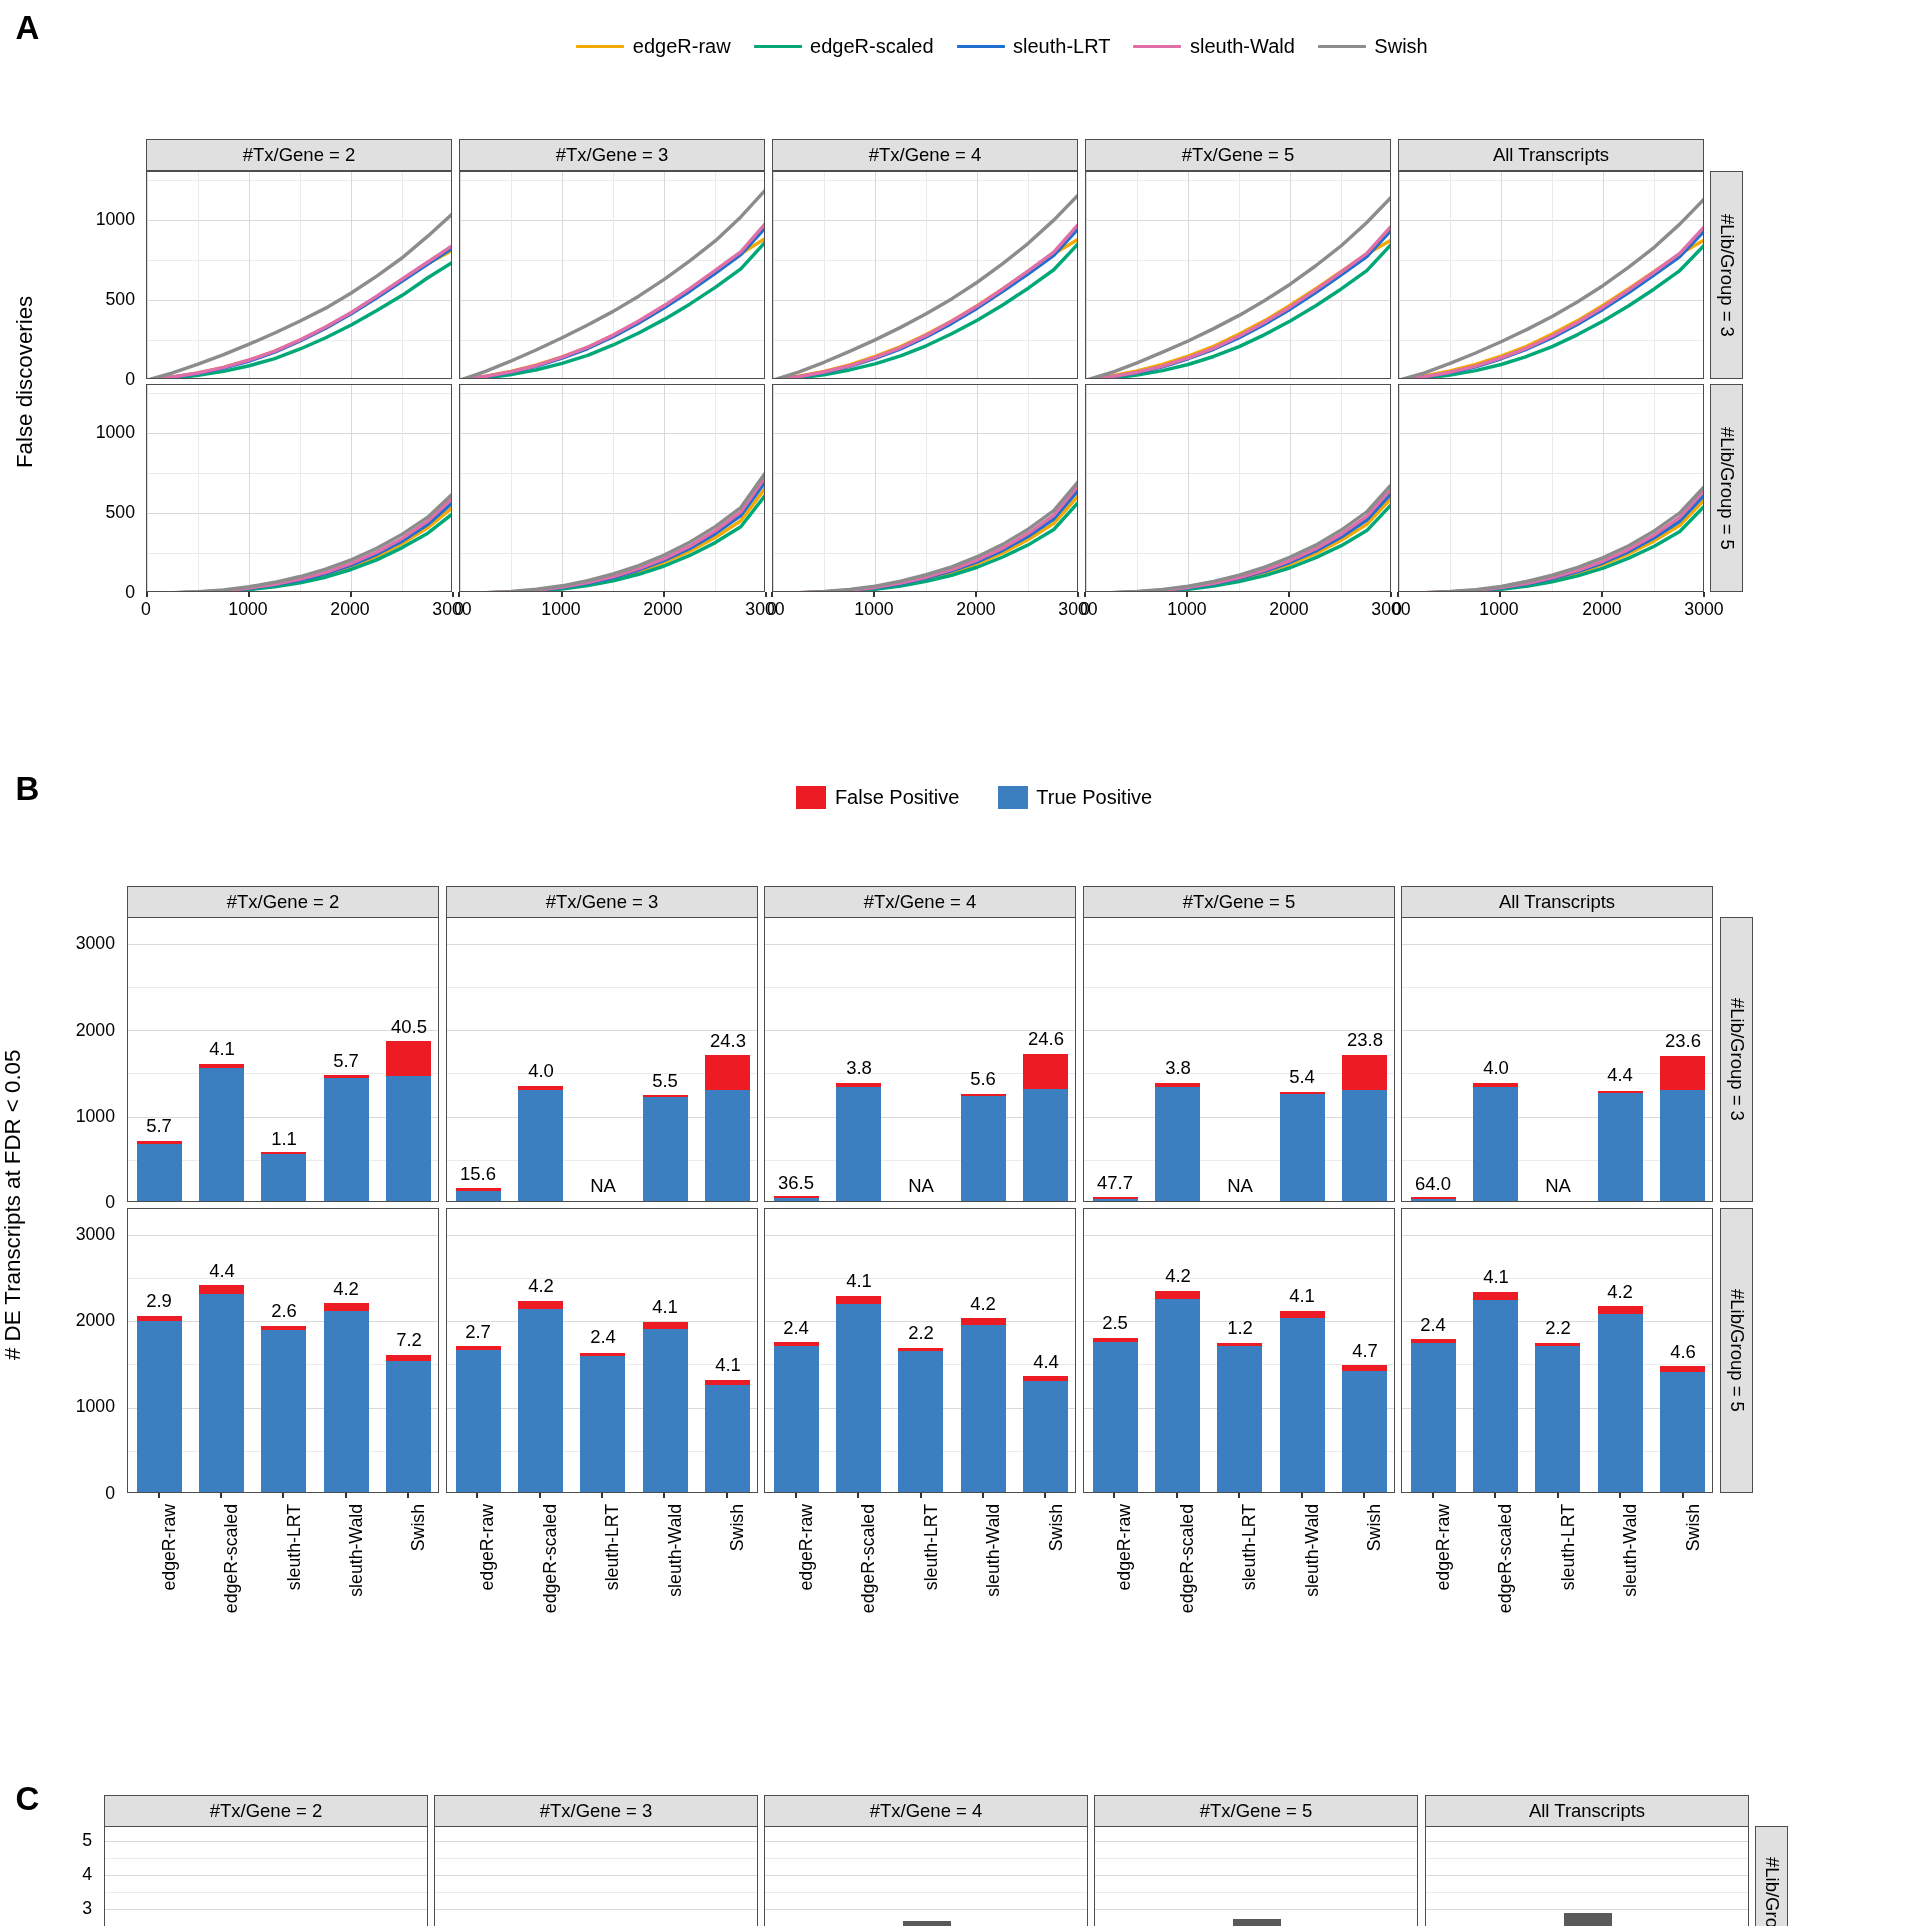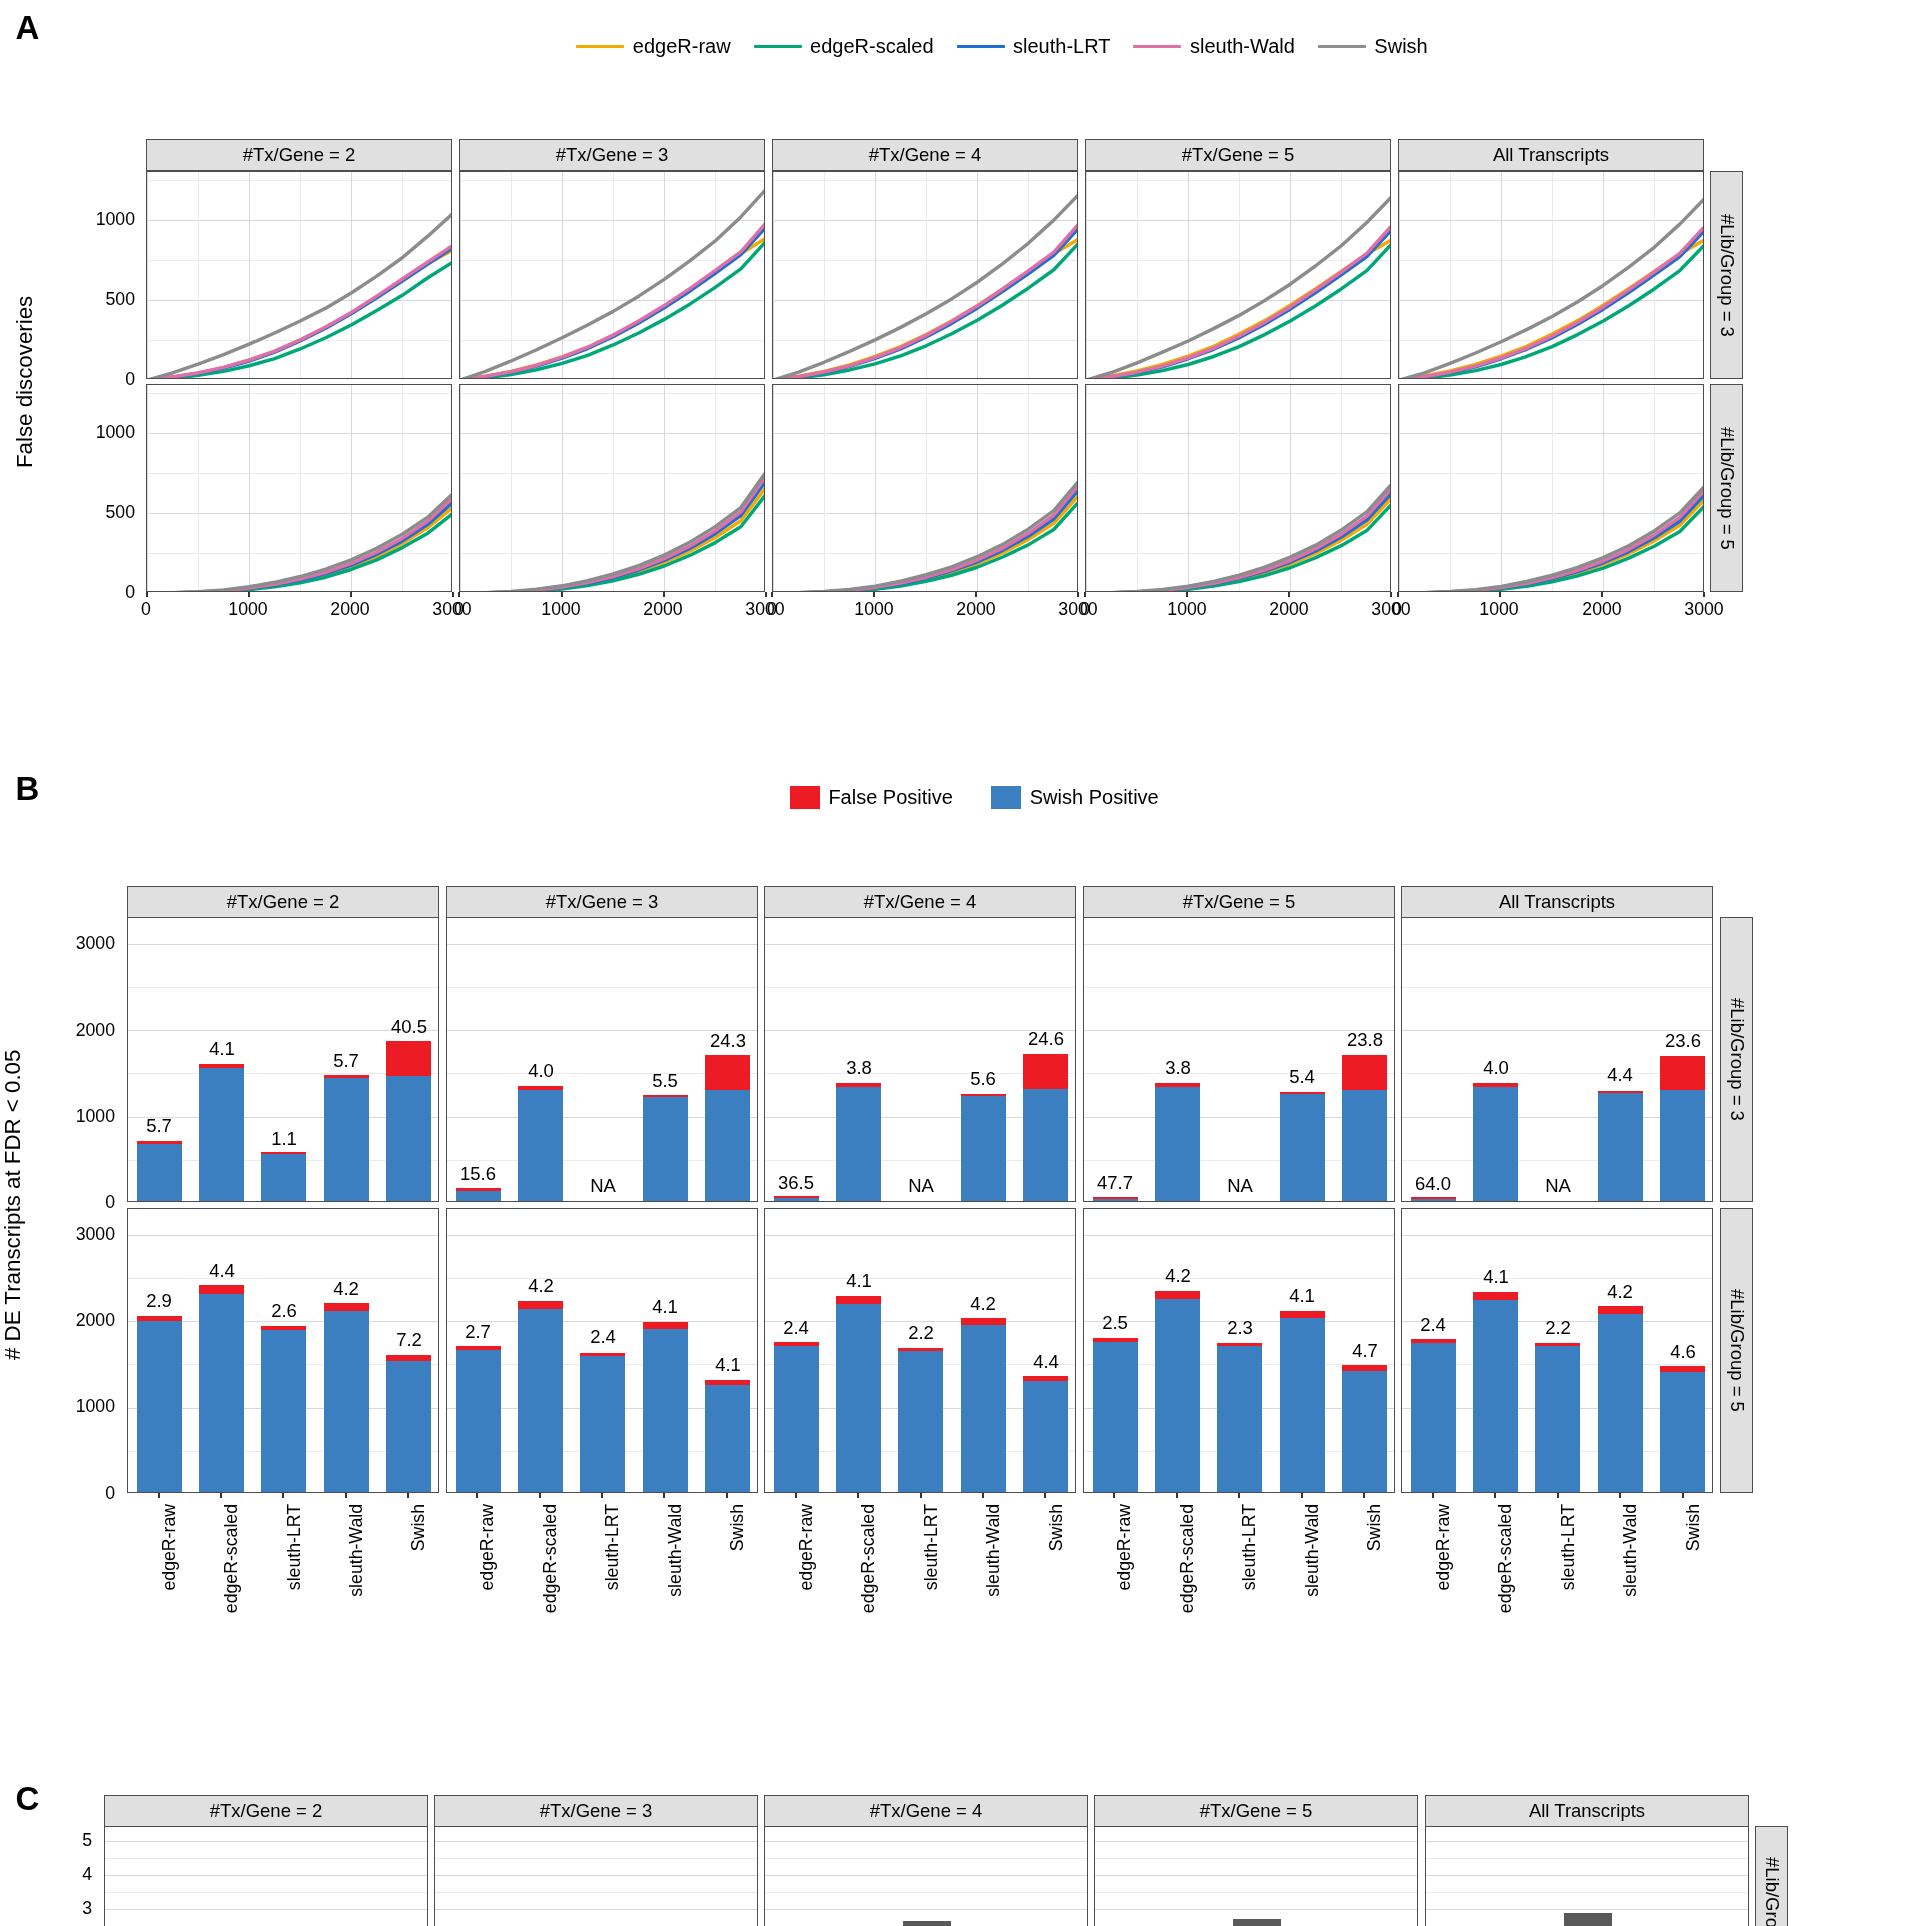--- a/index.html
+++ b/index.html
@@ -323,21 +323,21 @@
     </div>
 
   <div class="panel-letter" style="left:15.4px;top:770px;">B</div>
   <div id="legendB" class="legend" style="position:absolute;left:539px;top:786px;width:886px;">
       <div class="legend-item" style="margin-right:15.4px;">
         <span class="legend-box" style="background:#ed1c24;"></span>
         <span>False Positive</span>
       </div>
       <div class="legend-item" style="margin-right:15.4px;">
         <span class="legend-box" style="background:#3c7fc0;"></span>
-        <span>Swish Positive</span>
+        <span>True Positive</span>
       </div>
     </div>
   <div id="panelB" style="position:absolute;left:0;top:878px;width:1965px;height:882px;">
       <div class="strip" style="position:absolute;left:127px;top:7.7px;width:312px;height:32px;">#Tx/Gene = 2</div>
       <div class="strip" style="position:absolute;left:446px;top:7.7px;width:312px;height:32px;">#Tx/Gene = 3</div>
       <div class="strip" style="position:absolute;left:764px;top:7.7px;width:312px;height:32px;">#Tx/Gene = 4</div>
       <div class="strip" style="position:absolute;left:1083px;top:7.7px;width:312px;height:32px;">#Tx/Gene = 5</div>
       <div class="strip" style="position:absolute;left:1401px;top:7.7px;width:312px;height:32px;">All Transcripts</div>
       <div class="strip strip-v" style="position:absolute;left:1720px;top:39px;width:33px;height:285px;">#Lib/Group = 3</div>
       <div class="strip strip-v" style="position:absolute;left:1720px;top:330px;width:33px;height:285px;">#Lib/Group = 5</div>
@@ -641,21 +641,21 @@
         <div class="bar-label" style="left:31px;top:103px;">2.5</div>
         <div class="bar" style="left:71px;width:45px;height:201px;">
           <div class="bar-tp" style="height:193px;background:#3c7fc0;"></div>
           <div class="bar-fp" style="bottom:193px;height:8.5px;background:#ed1c24;"></div>
         </div>
         <div class="bar-label" style="left:94px;top:56px;">4.2</div>
         <div class="bar" style="left:133px;width:45px;height:149px;">
           <div class="bar-tp" style="height:146px;background:#3c7fc0;"></div>
           <div class="bar-fp" style="bottom:146px;height:3.5px;background:#ed1c24;"></div>
         </div>
-        <div class="bar-label" style="left:156px;top:108px;">2.3</div>
+        <div class="bar-label" style="left:156px;top:108px;">1.2</div>
         <div class="bar" style="left:196px;width:45px;height:181px;">
           <div class="bar-tp" style="height:174px;background:#3c7fc0;"></div>
           <div class="bar-fp" style="bottom:174px;height:7.3px;background:#ed1c24;"></div>
         </div>
         <div class="bar-label" style="left:218px;top:76px;">4.1</div>
         <div class="bar" style="left:258px;width:45px;height:127px;">
           <div class="bar-tp" style="height:121px;background:#3c7fc0;"></div>
           <div class="bar-fp" style="bottom:121px;height:5.9px;background:#ed1c24;"></div>
         </div>
         <div class="bar-label" style="left:281px;top:131px;">4.7</div>

